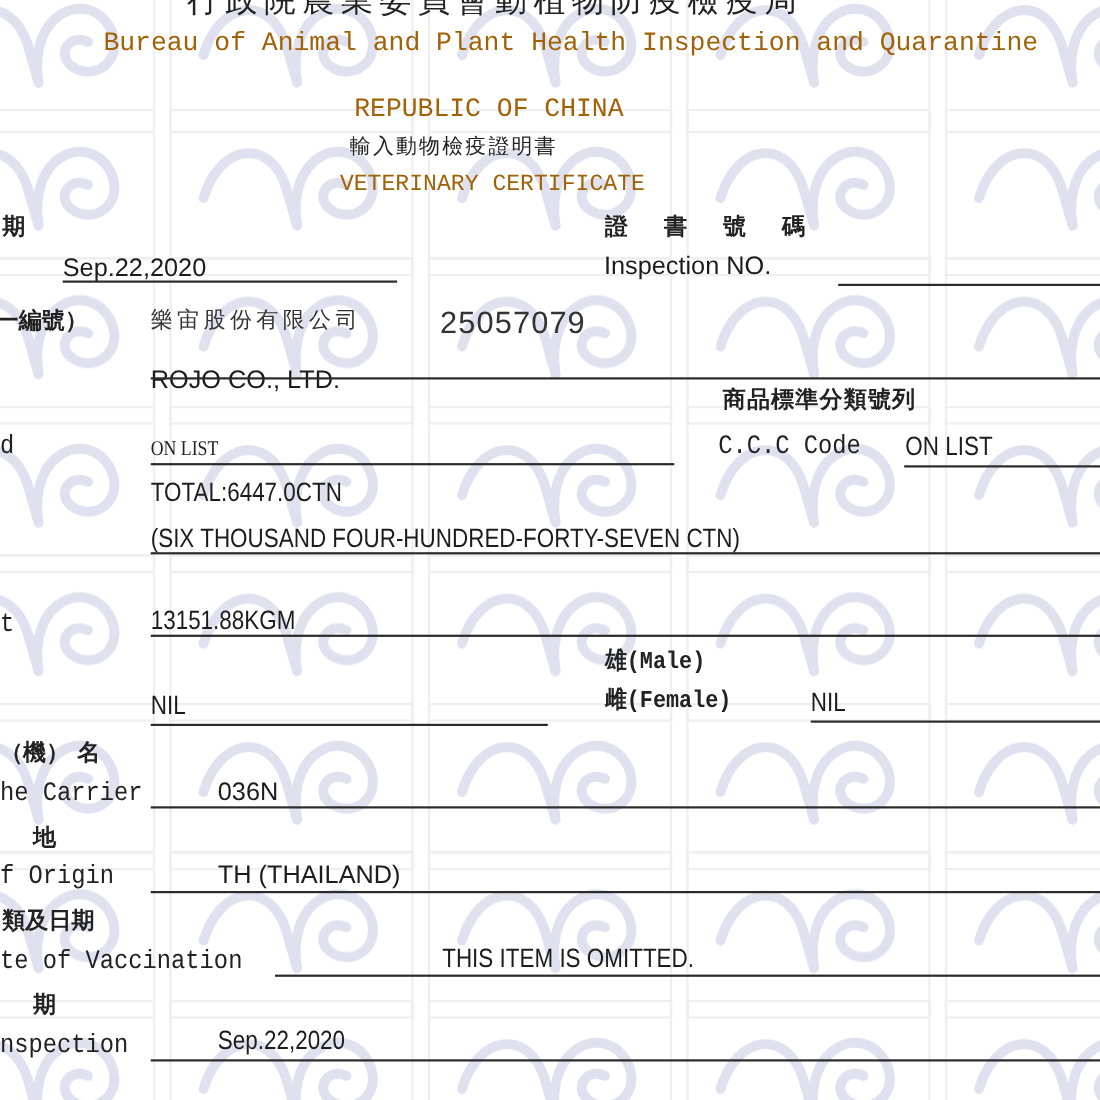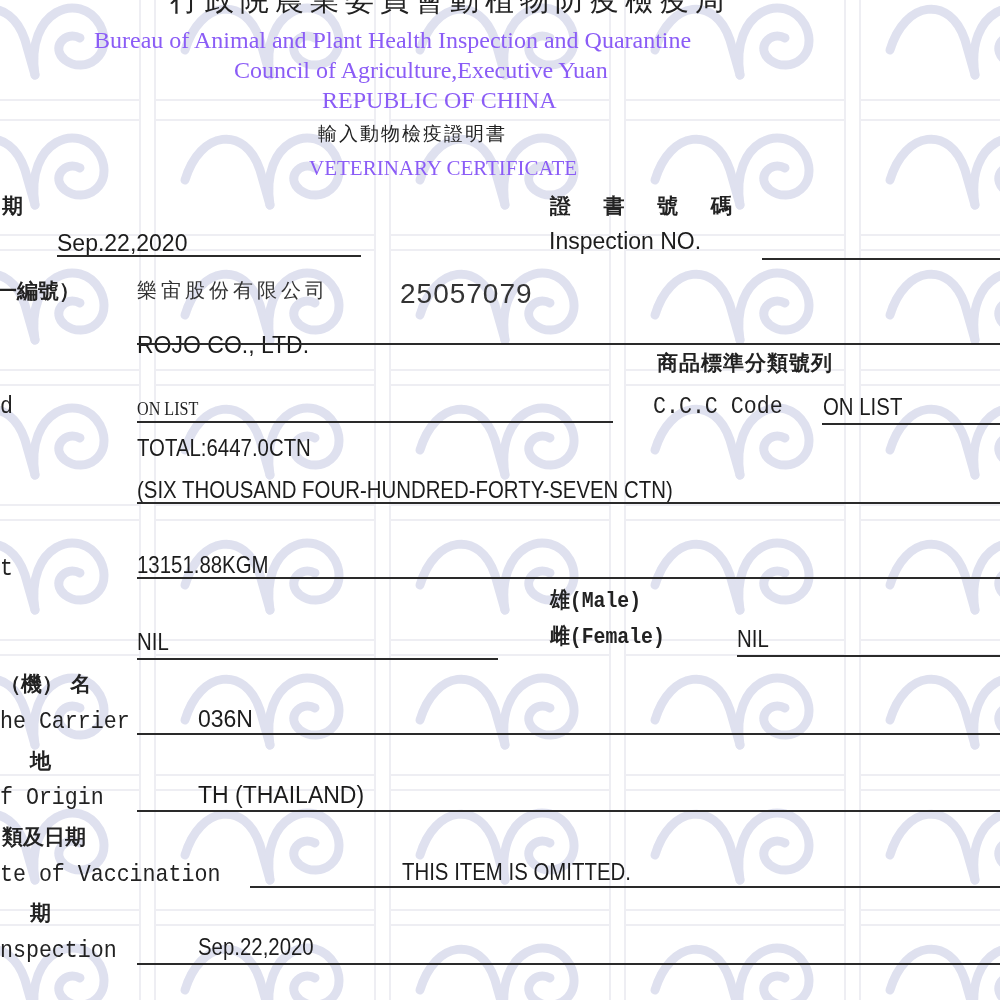--- a/index.html
+++ b/index.html
@@ -8,21 +8,21 @@
       background: #ffffff;
       font-family: "Liberation Sans", sans-serif;
       color: #1a1a1a;
     }
     .watermark {
       position: absolute; left: 0; top: 0; width: 1000px; height: 1000px;
       z-index: 0; pointer-events: none;
     }
     .layer { position: absolute; left: 0; top: 0; width: 804px; height: 1000px; z-index: 1; }
     .t { position: absolute; white-space: nowrap; line-height: 1; }
-    .hdr { font-family: Liberation Serif, serif; font-size: 24px; color: #8b5cf6; }
+    .hdr { font-family: Liberation Mono, monospace; font-size: 24px; color: #a16207; }
     .cn-title { font-family: "DejaVu Serif", serif; font-size: 19px; letter-spacing: 2px; color: #222; }
     .cn-label { font-family: "DejaVu Serif", serif; font-weight: bold; font-size: 21px; color: #222; }
     .mono-label { font-family: "Liberation Mono", monospace; font-size: 24px; color: #222; transform: scaleX(0.9); transform-origin: left; }
     .val { font-family: "Liberation Sans", sans-serif; font-size: 23px; color: #1c1c1c; }
     .val-narrow { font-family: "Liberation Sans", sans-serif; font-size: 24px; color: #1c1c1c; transform: scaleX(0.85); transform-origin: left; }
     .serif-small { font-family: "Liberation Serif", serif; font-size: 19px; color: #222; }
     .cn-val { font-family: "DejaVu Serif", serif; font-size: 20px; letter-spacing: 4px; color: #333; }
     .num-serif { font-family: Liberation Sans, sans-serif; font-size: 28px; color: #333; letter-spacing: 1px; }
     .line { position: absolute; height: 2px; background: #2a2a2a; }
   </style>
@@ -78,21 +78,20 @@
       <use href="#swirl" x="410" y="920"></use>
       <use href="#swirl" x="645" y="920"></use>
       <use href="#swirl" x="880" y="920"></use>
   </g>
 </svg>
 
 <div class="layer">
 
   <div class="t cn-title" style="left:170px; top:-14px; font-size:29px; letter-spacing:6px;">行政院農業委員會動植物防疫檢疫局</div>
   <div class="t hdr" style="left:94px; top:28px;">Bureau of Animal and Plant Health Inspection and Quarantine</div>
-  <div class="t hdr" style="left:234px; top:58px;">Council of Agriculture,Executive Yuan</div>
   <div class="t hdr" style="left:322px; top:88px;">REPUBLIC OF CHINA</div>
   <div class="t cn-title" style="left:318px; top:124px;">輸入動物檢疫證明書</div>
   <div class="t hdr" style="left:309px; top:158px; font-size:21px;">VETERINARY CERTIFICATE</div>
 
   <div class="t cn-label" style="left:2px; top:195px;">期</div>
   <div class="t val" style="left:57px; top:232px;">Sep.22,2020</div>
   <div class="line" style="left:57px; top:255px; width:304px;"></div>
 
   <div class="t cn-label" style="left:550px; top:195px; white-space:pre; letter-spacing:6px;">證  書  號  碼</div>
   <div class="t val" style="left:549px; top:230px;">Inspection NO.</div>

